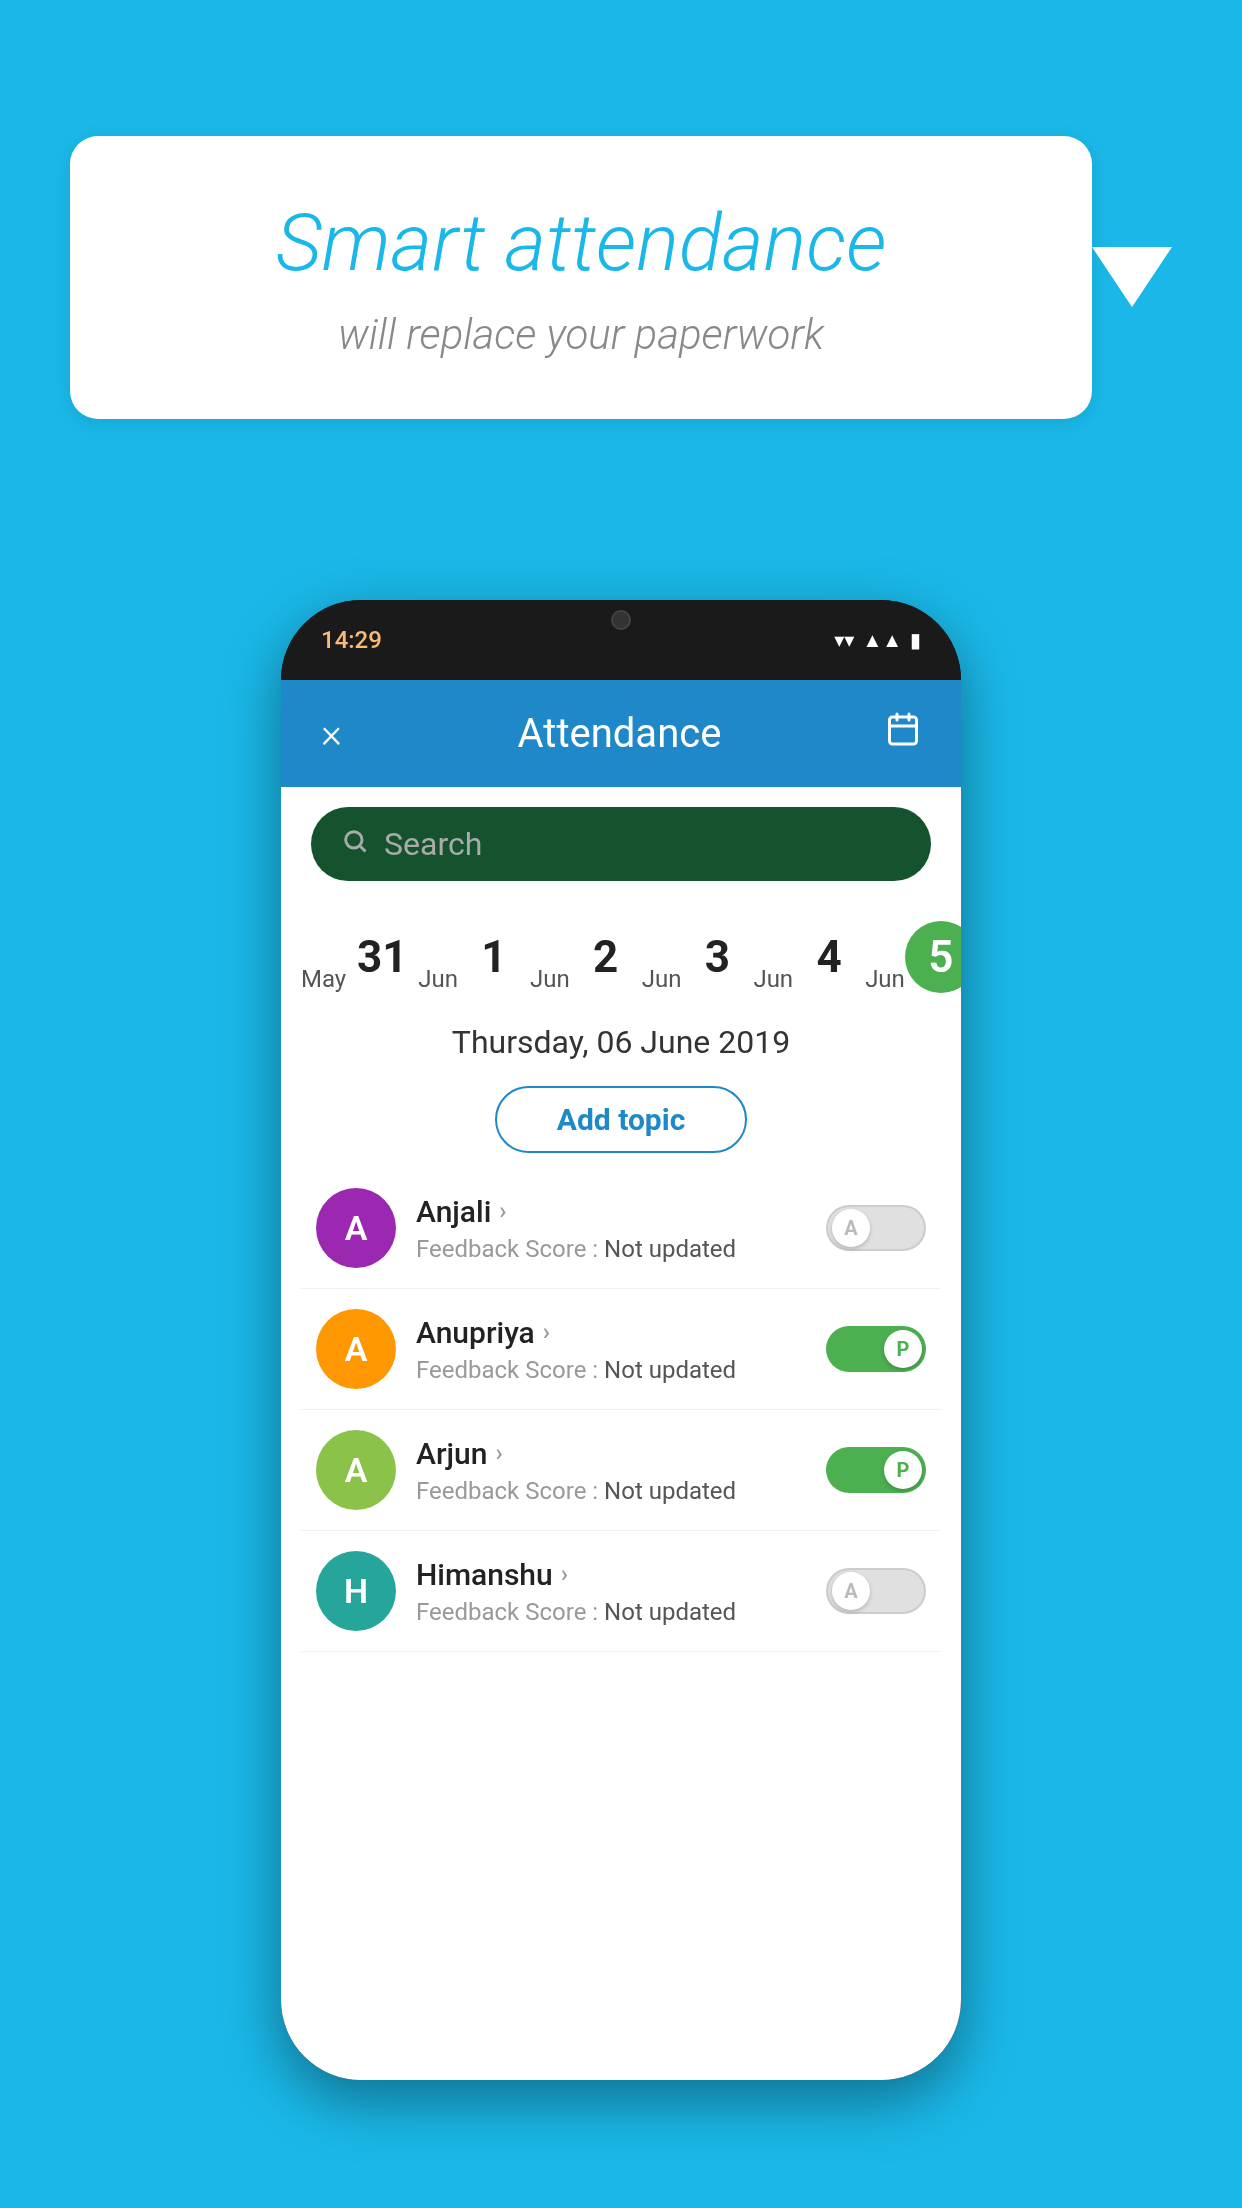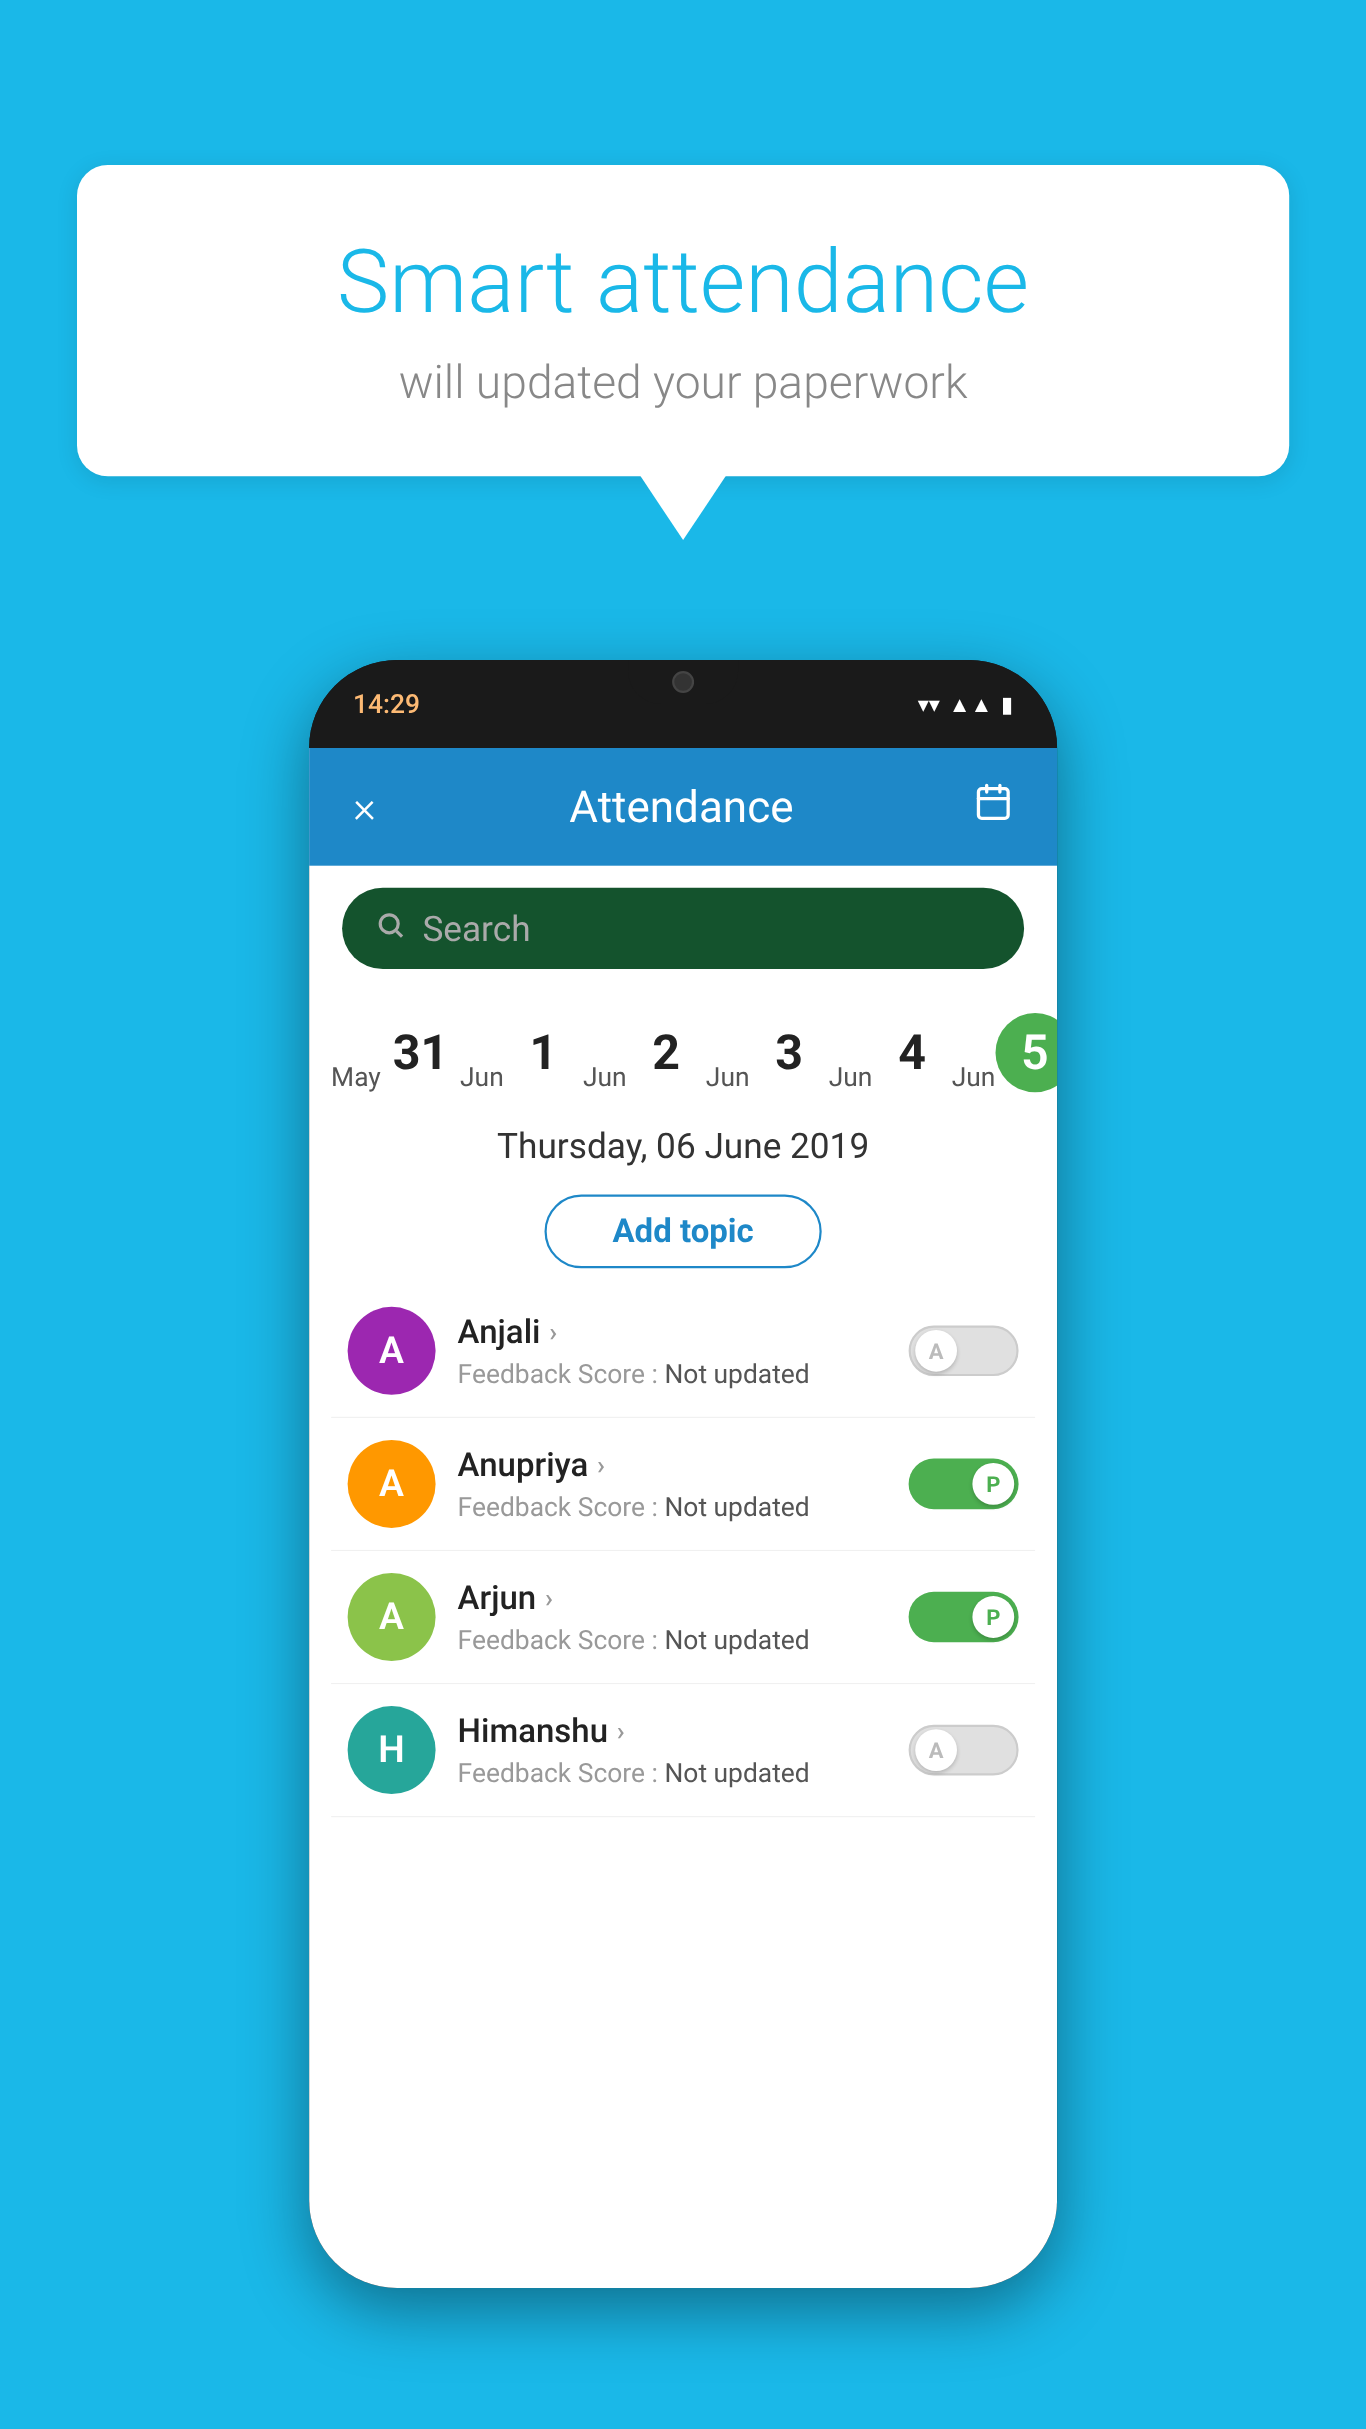--- a/index.html
+++ b/index.html
@@ -9,26 +9,27 @@
       height: 2208px;
       background-color: #1ab8e8;
       font-family: 'Roboto', Arial, sans-serif;
       overflow: hidden;
       position: relative;
     }
 
     
     .speech-bubble-container {
       position: absolute;
-      top: 150px;
+      top: 136px;
       left: 70px;
       right: 70px;
       display: flex;
-      flex-direction: column;
-      align-items: center;
+      flex-direction: row;
+      align-items: center;
+      font-style: italic;
     }
 
     .speech-bubble {
       background: white;
       border-radius: 28px;
       padding: 60px 80px;
       width: 100%;
       text-align: center;
       box-shadow: 0 4px 20px rgba(0,0,0,0.1);
     }
@@ -364,21 +365,21 @@
       color: #4caf50;
     }
 
   </style>
 </head>
 <body>
 
 <div class="speech-bubble-container">
   <div class="speech-bubble">
     <div class="speech-bubble-title">Smart attendance</div>
-    <div class="speech-bubble-subtitle">will updated your paperwork</div>
+    <div class="speech-bubble-subtitle">will replace your paperwork</div>
   </div>
   <div class="speech-bubble-tail"></div>
 </div>
 
 <div class="phone-wrapper">
   <div class="phone-frame">
 
     <div class="phone-top-bar">
       <span class="status-time">14:29</span>
       <div class="phone-notch">

